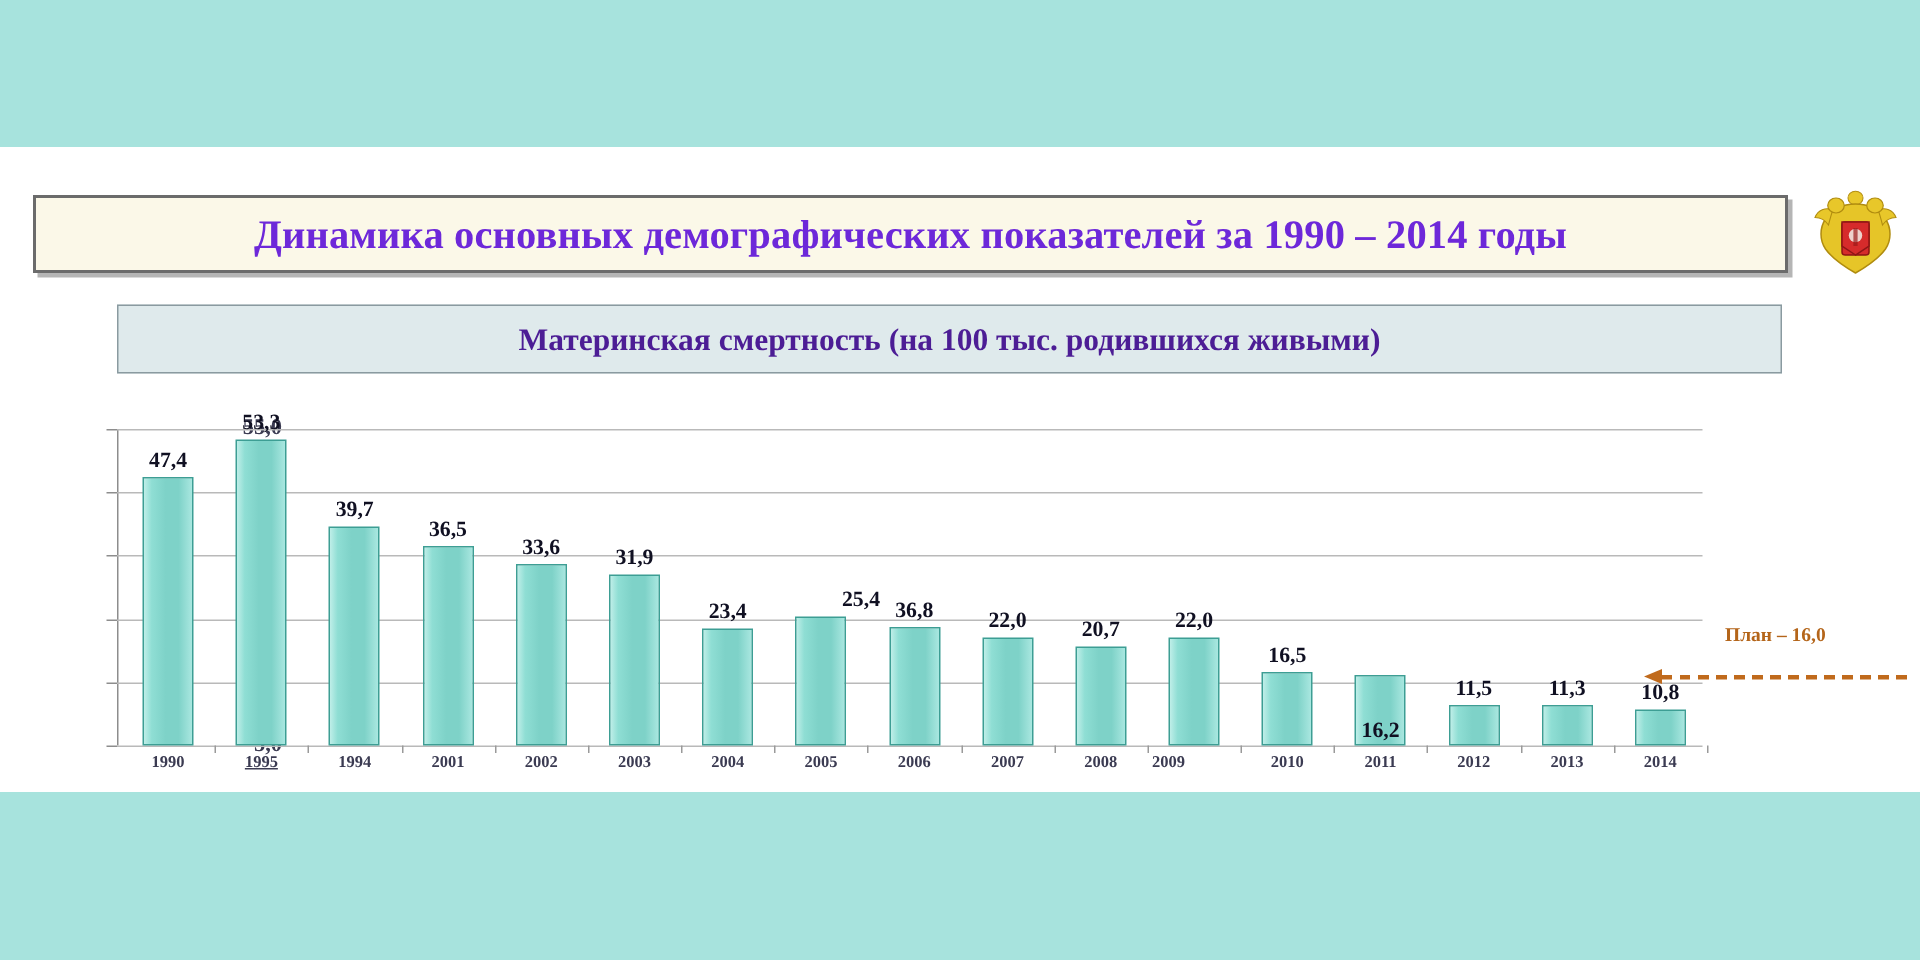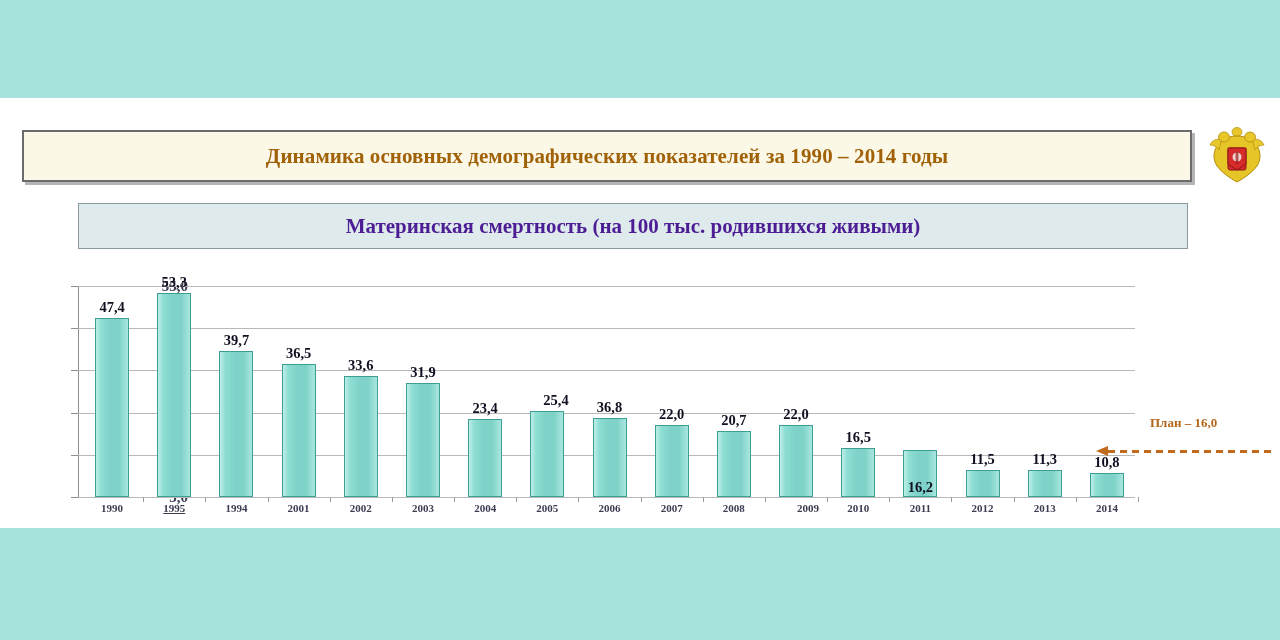--- a/index.html
+++ b/index.html
@@ -22,21 +22,21 @@
   
   #title-box{
     position:absolute;left:22px;top:130px;width:1170px;height:52px;
     background:#fbf8e8;
     border:2px solid #6b6b6b;
     box-shadow:3px 3px 0 rgba(90,90,90,.45);
     display:flex;align-items:center;justify-content:center;
     box-sizing:border-box;
   }
   #title-text{
-    font-size:21px;font-weight:bold;color:#a16207;
+    font-size:27px;font-weight:bold;color:#6d28d9;
     letter-spacing:.1px;white-space:nowrap;
     font-family:"Liberation Serif", serif;
   }
 
   
   #emblem{position:absolute;left:1208px;top:124px;width:58px;height:62px;}
 
   
   #subtitle-box{
     position:absolute;left:78px;top:203px;width:1110px;height:46px;
@@ -167,21 +167,21 @@
         <div class="bar-label" style="left: 158.441px; top: 45.566px;">39,7</div>
         <div class="bar" title="2001: 36,5" style="left: 203.618px; height: 132.93px;"></div>
         <div class="bar-label" style="left: 220.618px; top: 59.07px;">36,5</div>
         <div class="bar" title="2002: 33,6" style="left: 265.794px; height: 120.692px;"></div>
         <div class="bar-label" style="left: 282.794px; top: 71.308px;">33,6</div>
         <div class="bar" title="2003: 31,9" style="left: 327.971px; height: 113.518px;"></div>
         <div class="bar-label" style="left: 344.971px; top: 78.482px;">31,9</div>
         <div class="bar" title="2004: 23,4" style="left: 390.147px; height: 77.648px;"></div>
         <div class="bar-label" style="left: 407.147px; top: 114.352px;">23,4</div>
         <div class="bar" title="2005: 25,4" style="left: 452.324px; height: 86.088px;"></div>
-        <div class="bar-label" style="left: 478px; top: 105.912px;">25,4</div>
+        <div class="bar-label" style="left: 496px; top: 105.912px;">25,4</div>
         <div class="bar" title="2006: 23,7" style="left: 514.5px; height: 78.914px;"></div>
         <div class="bar-label" style="left: 531.5px; top: 113.086px;">36,8</div>
         <div class="bar" title="2007: 22,0" style="left: 576.676px; height: 71.74px;"></div>
         <div class="bar-label" style="left: 593.676px; top: 120.26px;">22,0</div>
         <div class="bar" title="2008: 20,7" style="left: 638.853px; height: 66.254px;"></div>
         <div class="bar-label" style="left: 655.853px; top: 125.746px;">20,7</div>
         <div class="bar" title="2009: 22,0" style="left: 701.029px; height: 71.74px;"></div>
         <div class="bar-label" style="left: 718.029px; top: 120.26px;">22,0</div>
         <div class="bar" title="2010: 16,5" style="left: 763.206px; height: 48.53px;"></div>
         <div class="bar-label" style="left: 780.206px; top: 143.47px;">16,5</div>
@@ -211,21 +211,21 @@
         <div class="xlabel" style="left: 407.147px;">2004</div>
         <div class="xtick" style="left: 500.412px;"></div>
         <div class="xlabel" style="left: 469.324px;">2005</div>
         <div class="xtick" style="left: 562.588px;"></div>
         <div class="xlabel" style="left: 531.5px;">2006</div>
         <div class="xtick" style="left: 624.765px;"></div>
         <div class="xlabel" style="left: 593.676px;">2007</div>
         <div class="xtick" style="left: 686.941px;"></div>
         <div class="xlabel" style="left: 655.853px;">2008</div>
         <div class="xtick" style="left: 749.118px;"></div>
-        <div class="xlabel" style="left: 730px; text-align: right;">2009</div>
+        <div class="xlabel" style="left: 701px; text-align: right;">2009</div>
         <div class="xtick" style="left: 811.294px;"></div>
         <div class="xlabel" style="left: 780.206px;">2010</div>
         <div class="xtick" style="left: 873.471px;"></div>
         <div class="xlabel" style="left: 842.382px;">2011</div>
         <div class="xtick" style="left: 935.647px;"></div>
         <div class="xlabel" style="left: 904.559px;">2012</div>
         <div class="xtick" style="left: 997.824px;"></div>
         <div class="xlabel" style="left: 966.735px;">2013</div>
         <div class="xtick" style="left: 1060px;"></div>
         <div class="xlabel" style="left: 1028.91px;">2014</div>

